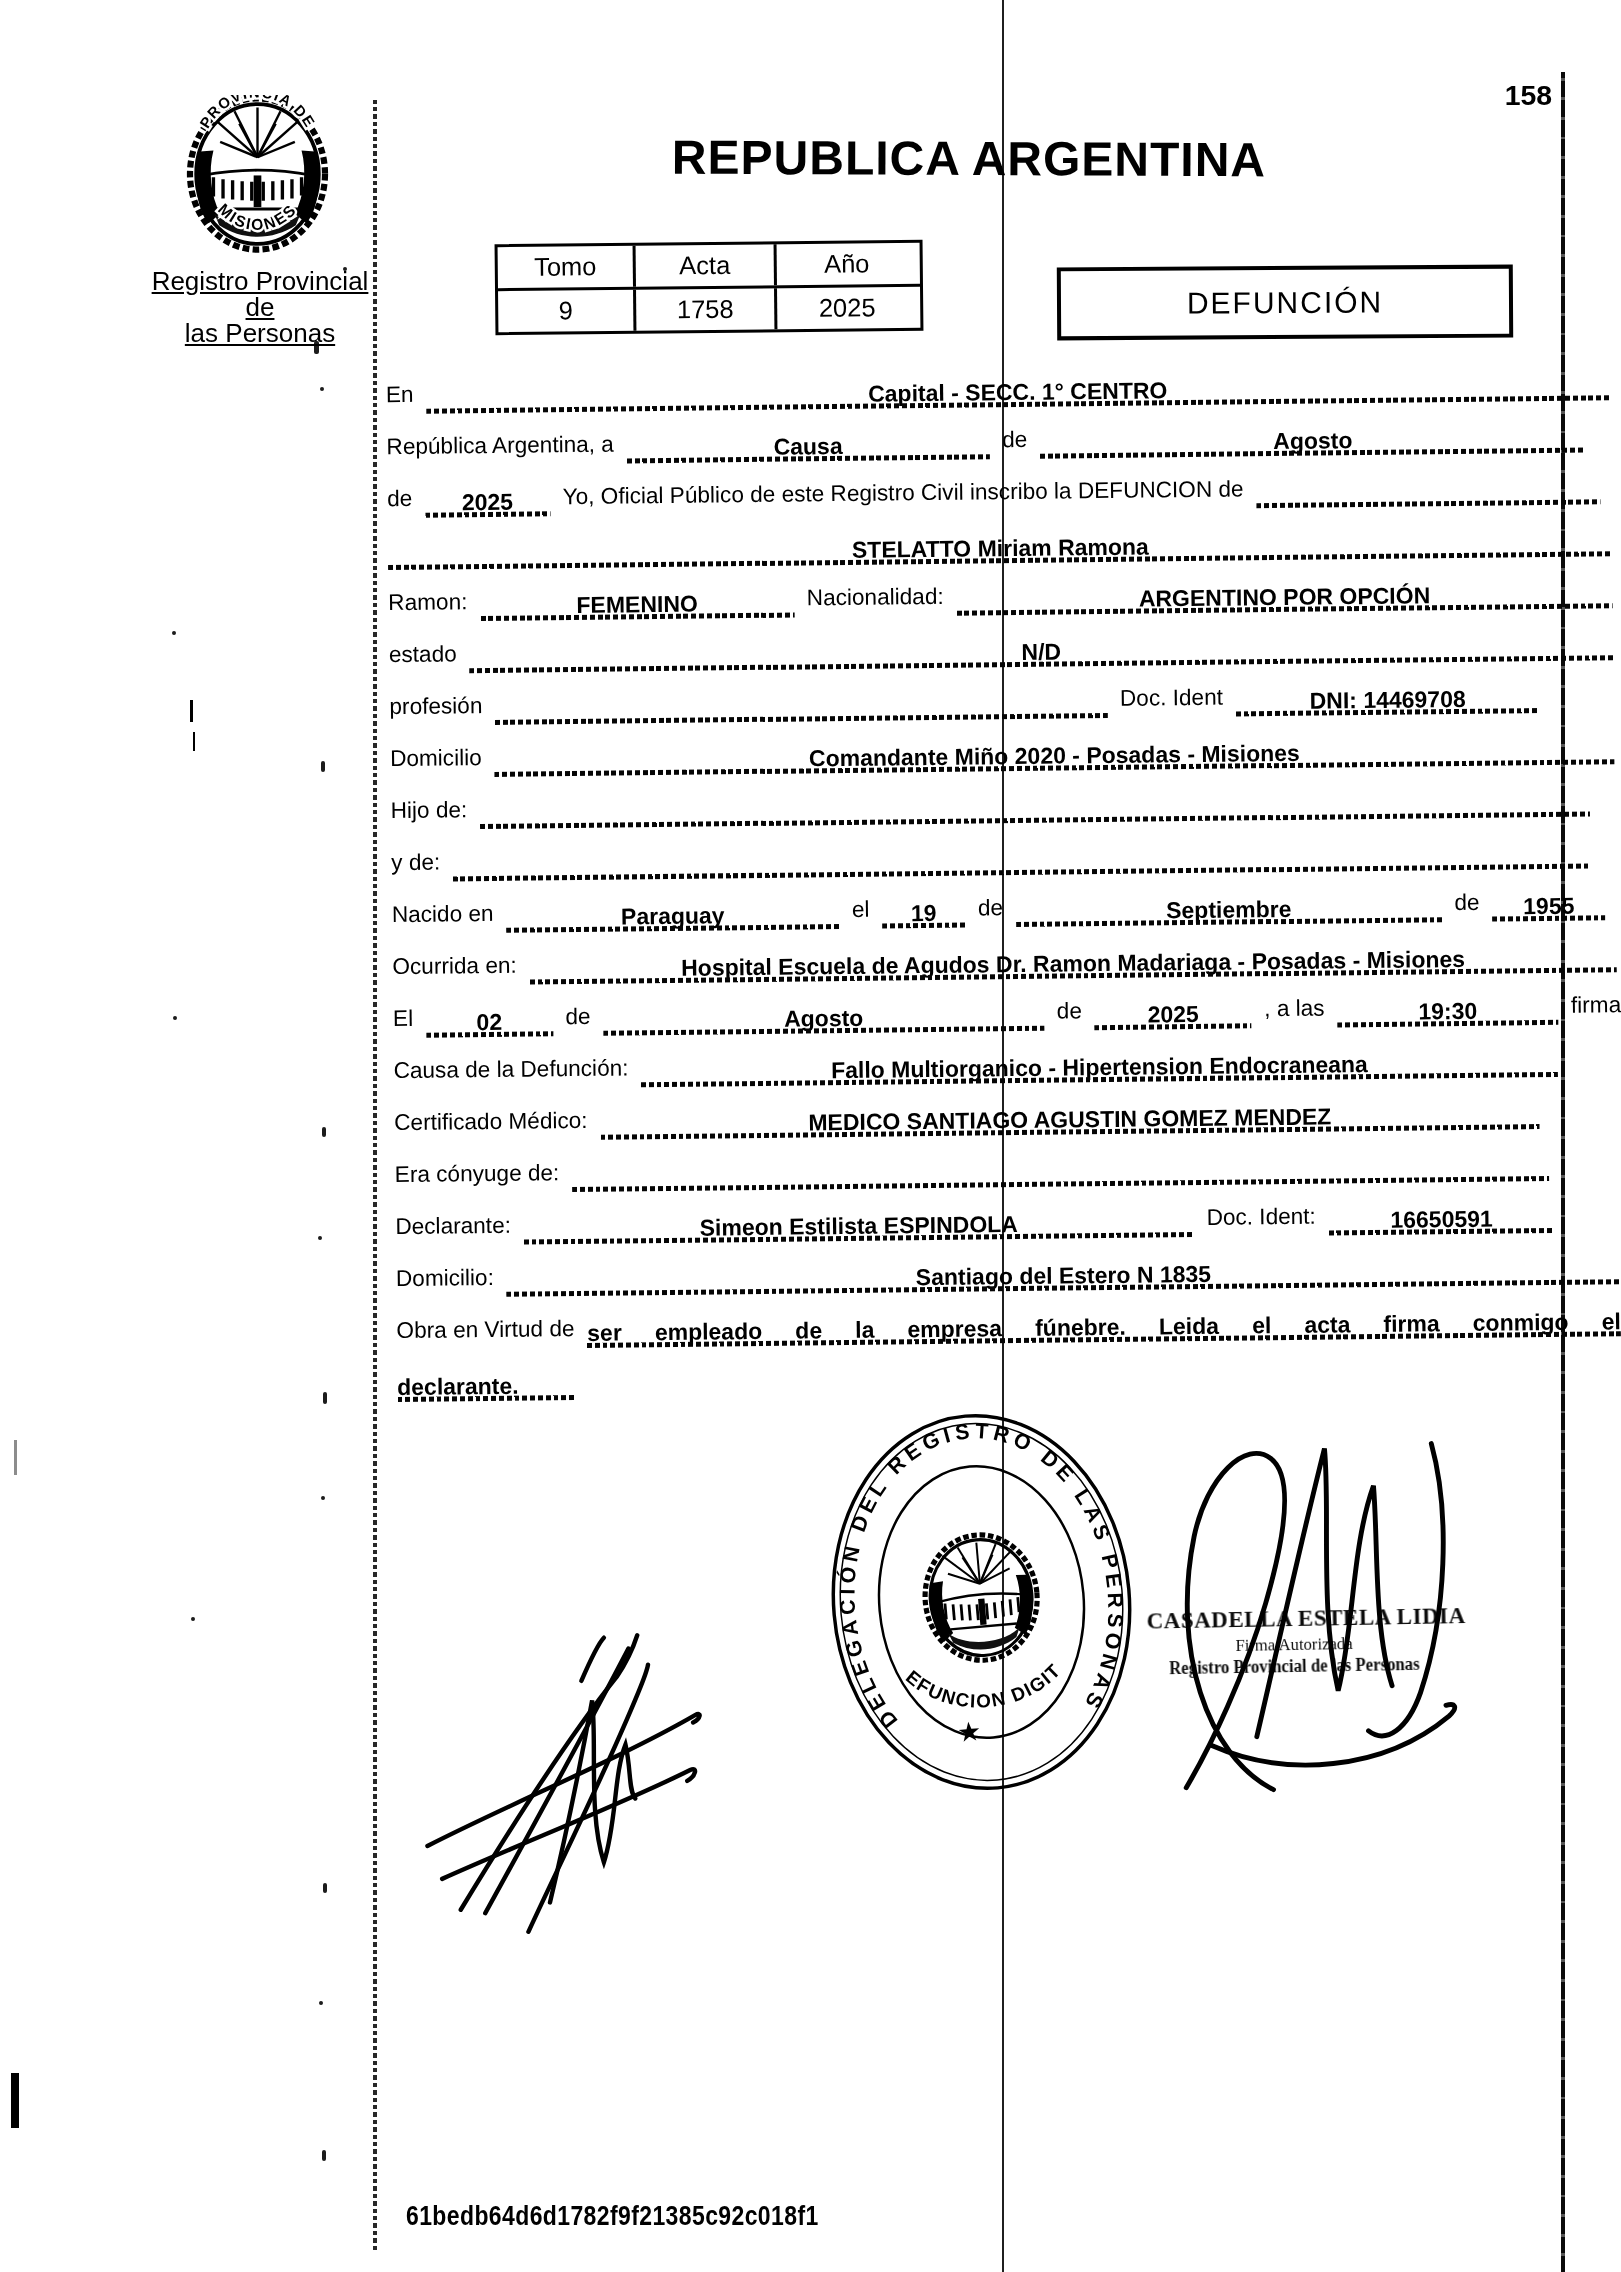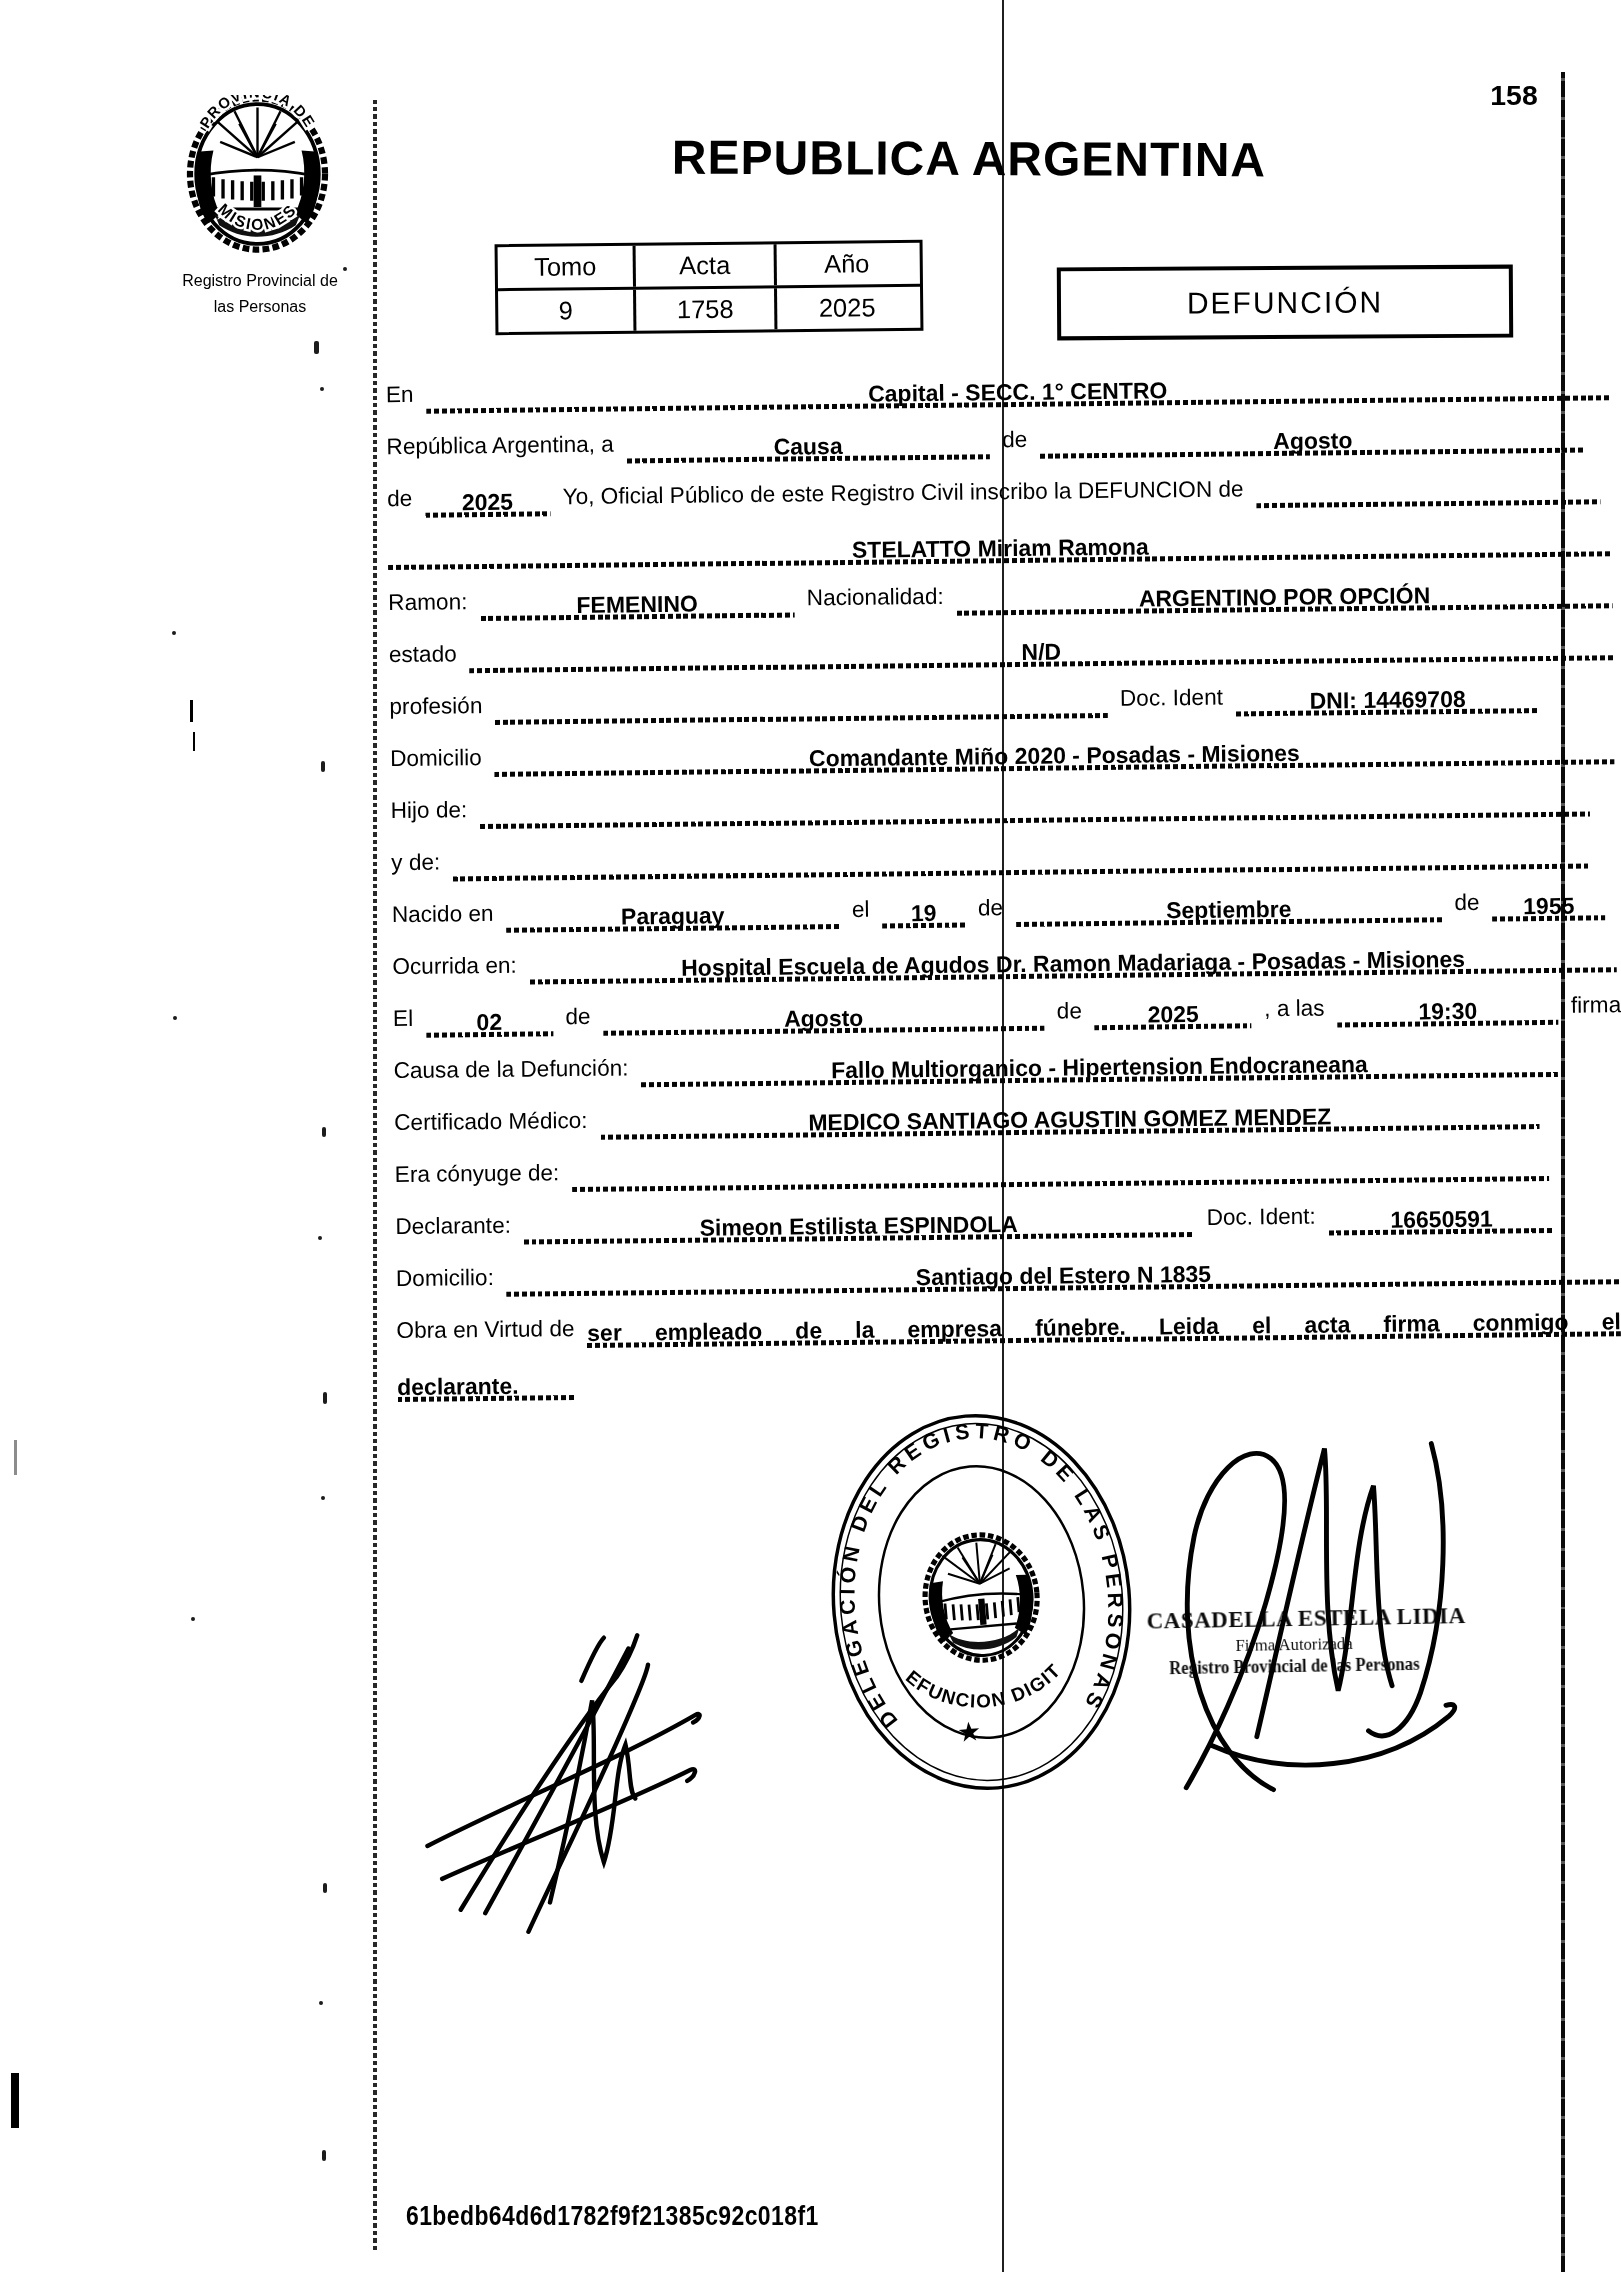--- a/index.html
+++ b/index.html
@@ -17,40 +17,40 @@
   #right-border{
     left:1561px;top:72px;width:4.4px;height:2201px;z-index:1;
     background:repeating-linear-gradient(0deg,#0a0a0a 0 16.7px,#555 16.7px 19.6px);
   }
   #center-line{
     left:1002px;top:0;width:2px;height:2273px;z-index:1;background:#000;opacity:.88;
   }
   .spk{position:absolute;background:#1c1c1c;border-radius:50%;z-index:1;}
   .bar{position:absolute;background:#000;z-index:1;}
   
-  #page-number{left:1476px;top:79px;width:76px;text-align:center;font-size:28.4px;font-weight:700;z-index:2;}
+  #page-number{left:1476px;top:79px;width:76px;text-align:right;font-size:28.4px;font-weight:700;z-index:2;}
   #doc-title{left:378px;top:131px;width:1182px;text-align:center;font-size:48px;font-weight:700;
     letter-spacing:1px;z-index:2;transform:rotate(.25deg);white-space:nowrap;}
   
   #acta-table{left:495px;top:242px;width:422px;z-index:2;border:3.9px solid #000;
     transform:rotate(-.6deg);background:#fff;}
   #acta-table .tr{display:flex;}
   #acta-table .tr:first-child{border-bottom:3.4px solid #000;}
   #acta-table .td{height:41px;display:flex;align-items:center;justify-content:center;
     font-size:25.5px;border-right:3.4px solid #000;}
   #acta-table .td:nth-child(1){width:135px;}
   #acta-table .td:nth-child(2){width:138px;}
   #acta-table .td:nth-child(3){width:140px;border-right:none;}
   
   #defuncion-box{left:1057px;top:266px;width:448px;height:65px;border:4.4px solid #000;z-index:2;
     display:flex;align-items:center;justify-content:center;font-size:30px;letter-spacing:2px;
     transform:rotate(-.35deg);background:#fff;}
   
   #prov-seal{left:185px;top:95px;width:145px;height:158px;z-index:2;}
-  #seal-caption{left:145px;top:268px;width:230px;text-align:center;font-size:16px;line-height:26px;z-index:2;}
+  #seal-caption{left:145px;top:268px;width:230px;text-align:center;font-size:26px;line-height:26px;z-index:2;text-decoration:underline;}
   
   #form{left:378px;top:364px;width:1236px;z-index:2;transform:rotate(-.65deg);transform-origin:19.6px 19.6px;}
   .row{display:flex;align-items:flex-end;height:52px;padding-left:7.8px;column-gap:12.7px;}
   .lbl{font-size:22.6px;padding-bottom:7.8px;white-space:nowrap;}
   .seg{position:relative;display:flex;align-items:flex-end;justify-content:center;padding-bottom:4.9px;min-width:19.6px;}
   .seg::after{content:"";position:absolute;left:0;right:0;bottom:2px;height:4.9px;
     background:repeating-linear-gradient(90deg,#050505 0 4.9px,transparent 4.9px 7.8px);}
   .val{font-size:23px;font-weight:700;white-space:nowrap;line-height:1;}
   .grow{flex:1 1 auto;}
   .plain{font-size:22.6px;white-space:nowrap;padding-bottom:7.8px;}

